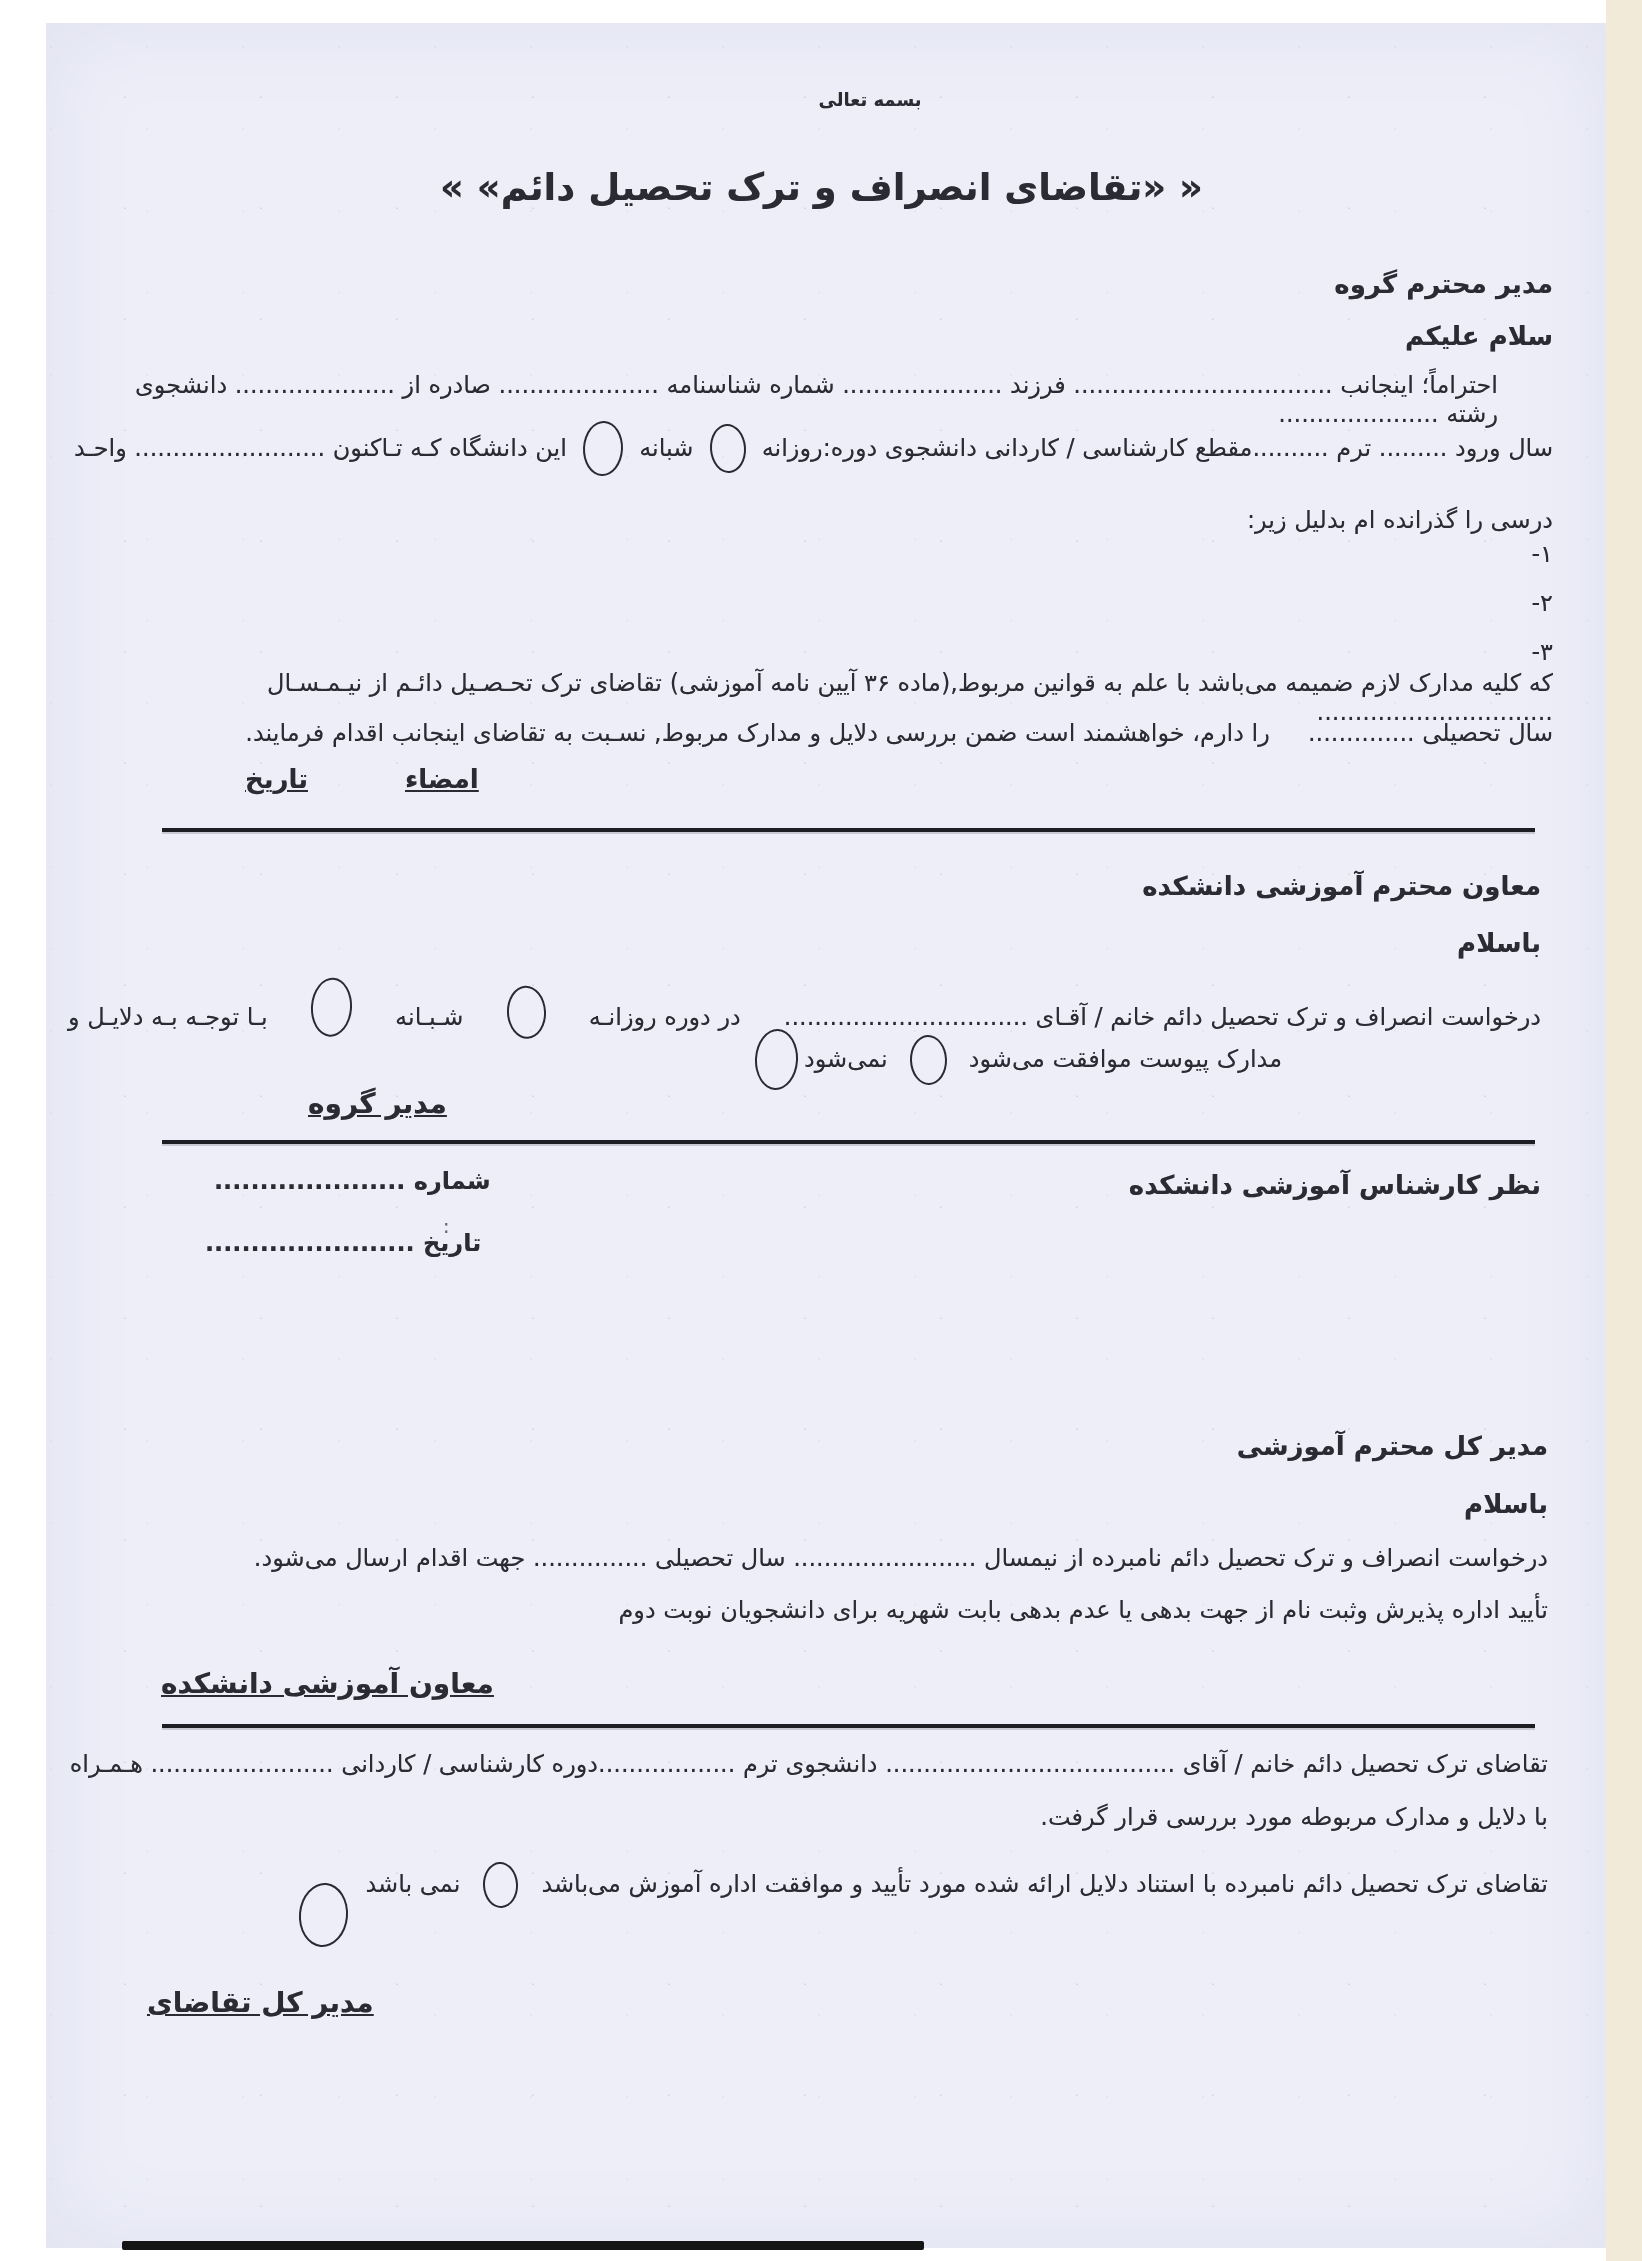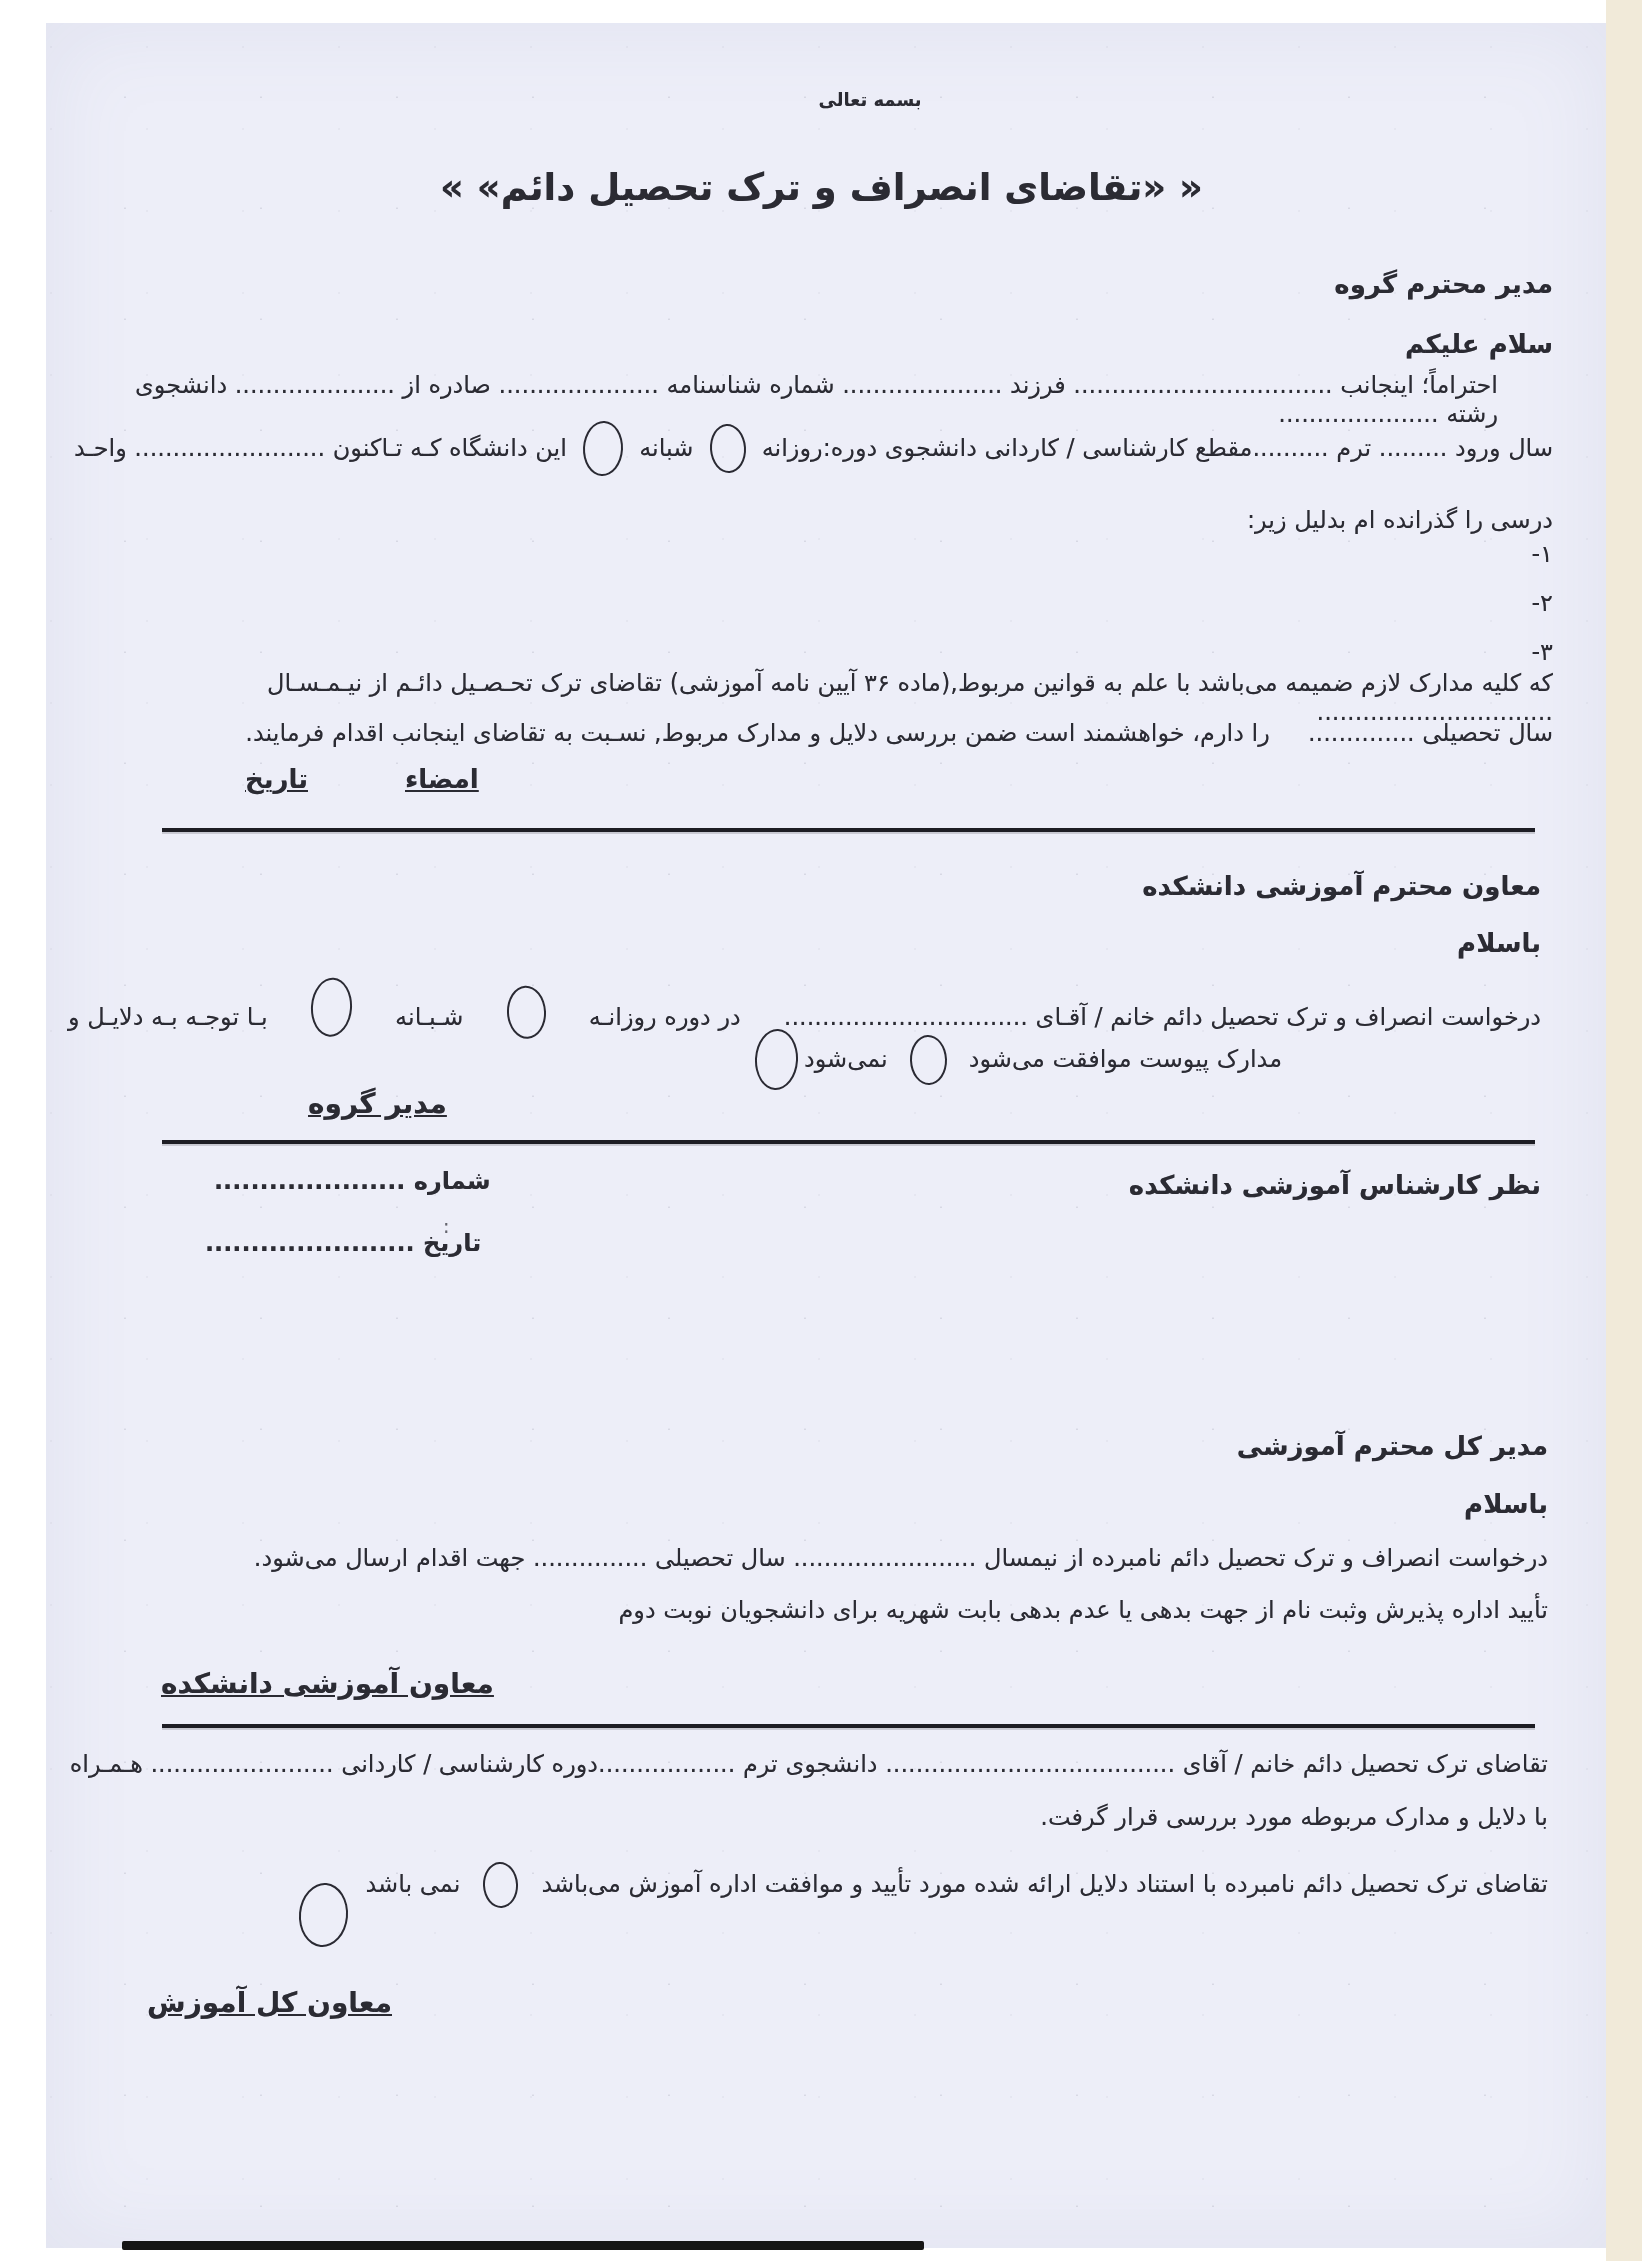--- a/index.html
+++ b/index.html
@@ -50,21 +50,21 @@
 <body>
 
 <div id="canvas">
   <div id="edge-strip"></div>
   <div id="paper"></div>
 
   <div class="abs bism" style="top:89px;left:870px;transform:translateX(-50%);">بسمه تعالی</div>
   <div class="abs title" style="top:166px;">« «تقاضای انصراف و ترک تحصیل دائم» »</div>
 
   <div class="abs h" style="top:269px;right:90px;">مدیر محترم گروه</div>
-  <div class="abs h" style="top:321px;right:90px;margin-top:8px;">سلام علیکم</div>
+  <div class="abs h" style="top:321px;right:90px;">سلام علیکم</div>
 
   <div class="abs t wrapline" style="top:371px;right:145px;left:84px;">احتراماً؛ اینجانب .................................. فرزند ..................... شماره شناسنامه ..................... صادره از ..................... دانشجوی رشته .....................</div>
 
   <div class="abs t flexline" style="top:415px;right:90px;left:74px;height:67px;">
     <span>سال ورود ......... ترم ..........مقطع کارشناسی / کاردانی دانشجوی دوره:روزانه</span>
     <span class="circle c-a"></span>
     <span>شبانه</span>
     <span class="circle c-b"></span>
     <span>این دانشگاه کـه تـاکنون ......................... واحـد</span>
   </div>
@@ -115,17 +115,17 @@
 
   <div class="abs rule" style="top:1724px;left:162px;width:1373px;"></div>
 
   <div class="abs t wrapline" style="top:1750px;right:95px;left:37px;">تقاضای ترک تحصیل دائم خانم / آقای ...................................... دانشجوی ترم ..................دوره کارشناسی / کاردانی ........................ هـمـراه</div>
   <div class="abs t" style="top:1803px;right:95px;">با دلایل و مدارک مربوطه مورد بررسی قرار گرفت.</div>
 
   <div class="abs t" style="top:1853px;right:95px;left:64px;white-space:normal;">
     <span>تقاضای ترک تحصیل دائم  نامبرده با استناد دلایل ارائه شده مورد تأیید و موافقت اداره آموزش می‌باشد</span><span class="circle c-g"></span><span>نمی باشد</span><span class="circle c-h"></span>
   </div>
 
-  <div class="abs sign" style="top:1986px;left:147px;">معاون کل آموزش</div>
+  <div class="abs sign" style="top:1986px;left:147px;">مدیر کل تقاضای</div>
 
   <div id="bottom-edge"></div>
 </div>
 
 
 </body></html>

